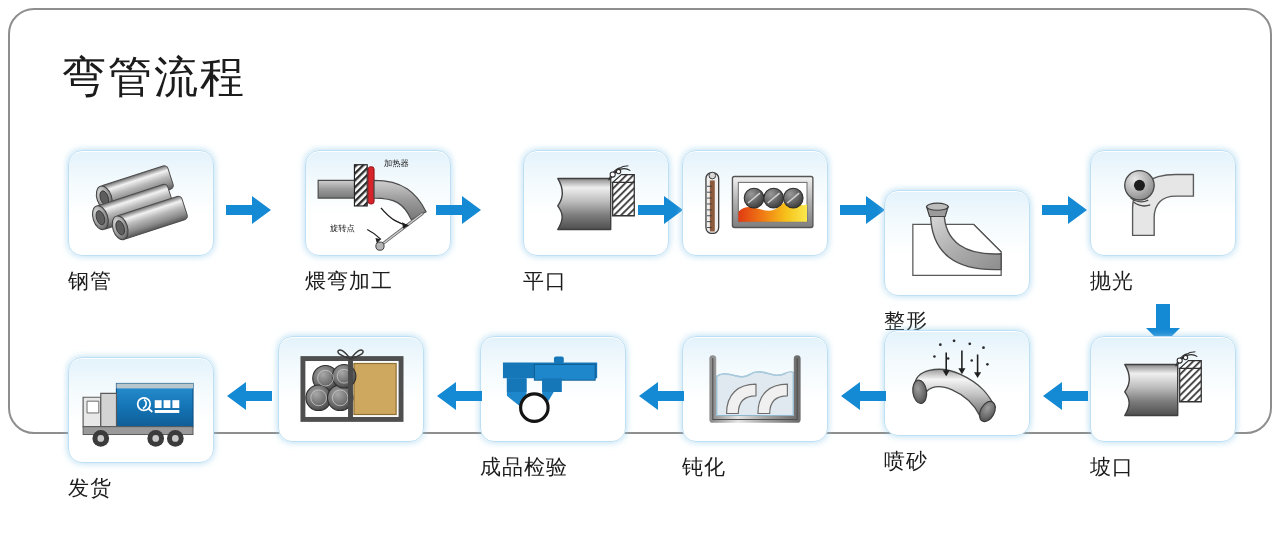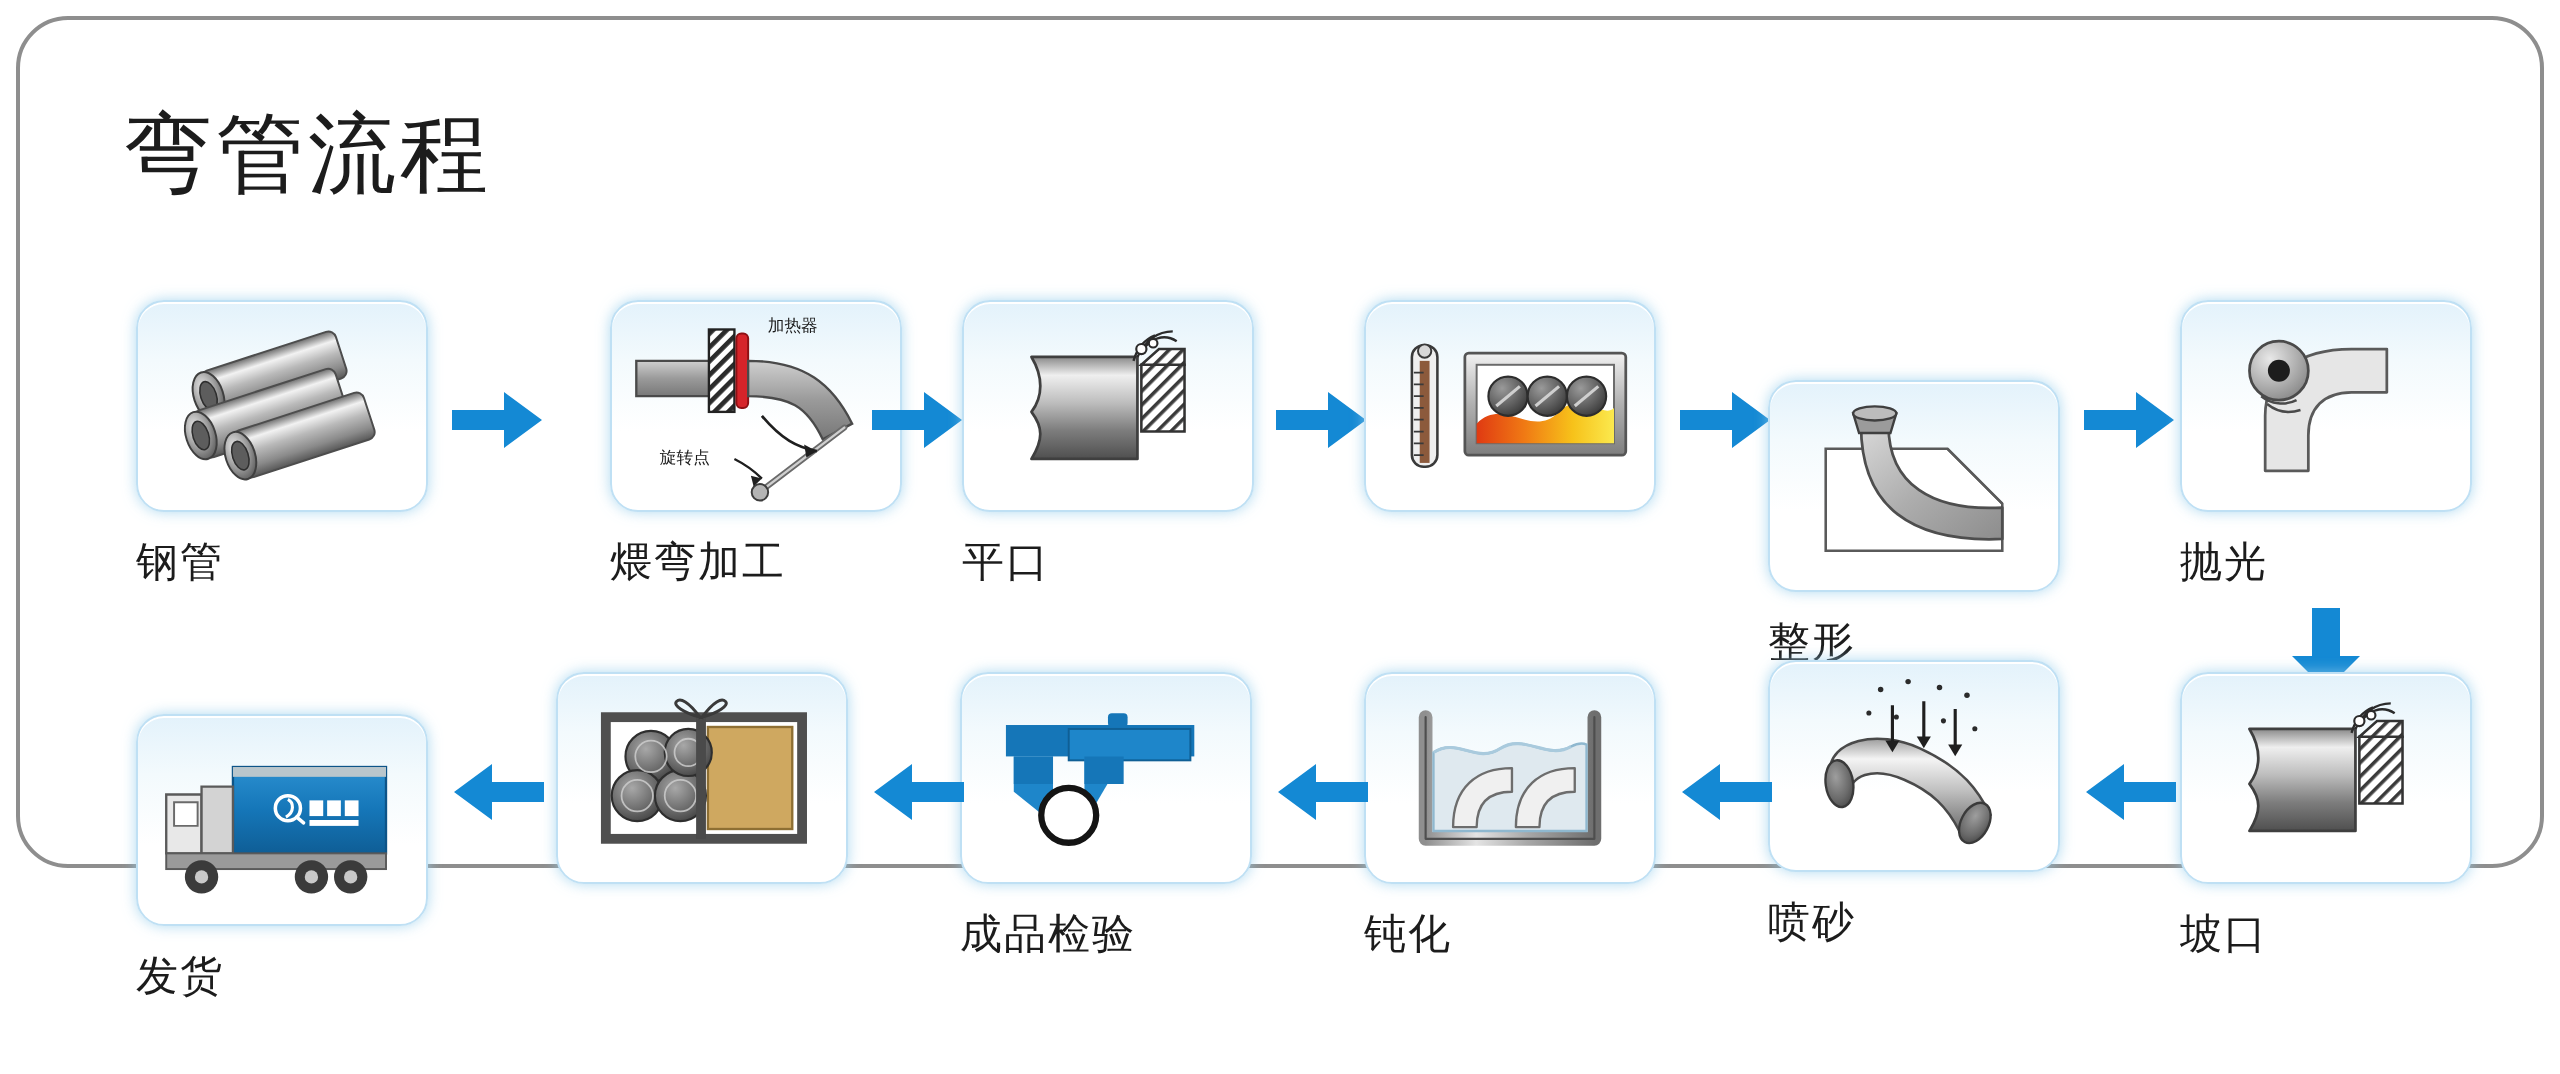--- a/index.html
+++ b/index.html
@@ -146,21 +146,21 @@
     </div>
     <div class="label">煨弯加工</div>
   </div>
 
   <div class="arrow" style="left:426px; top:185px;">
     <svg width="46" height="30" viewBox="0 0 46 30">
       <path d="M0 10 H26 V1 L45 15 L26 29 V20 H0 Z" fill="#1489d4"></path>
     </svg>
   </div>
 
-  <div class="node" style="left:446px; top:140px;padding-left:25px;">
+  <div class="node" style="left:488px; top:140px;padding-left:25px;">
     <div class="card">
       <svg class="art" viewBox="0 0 146 106">
         <defs>
           <linearGradient id="cylG" x1="0" y1="0" x2="0" y2="1">
             <stop offset="0" stop-color="#8a8a8a"></stop>
               <stop offset="0.18" stop-color="#efefef"></stop>
             <stop offset="0.45" stop-color="#bdbdbd"></stop>
               <stop offset="0.72" stop-color="#7d7d7d"></stop>
             <stop offset="1" stop-color="#4f4f4f"></stop>
           </linearGradient>

